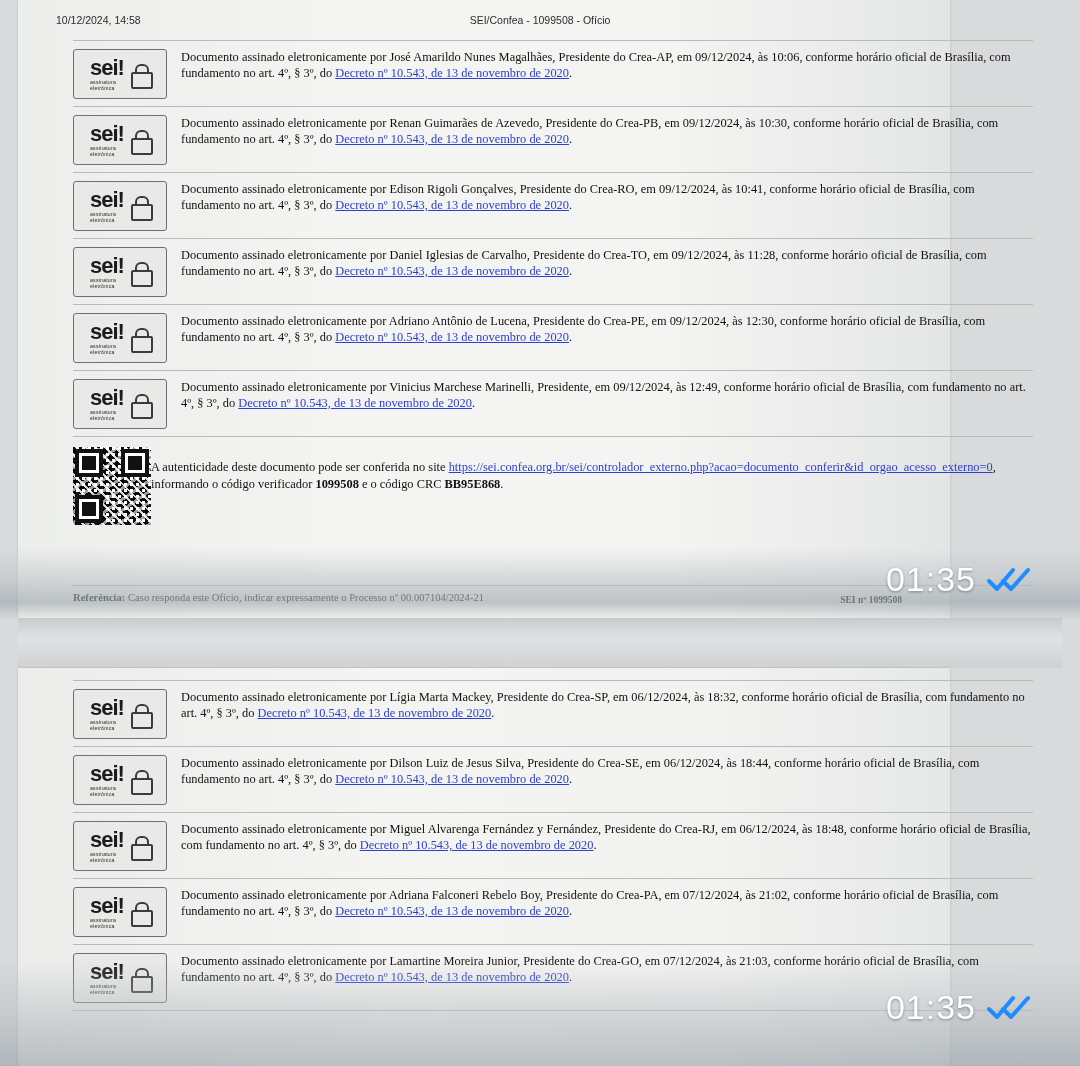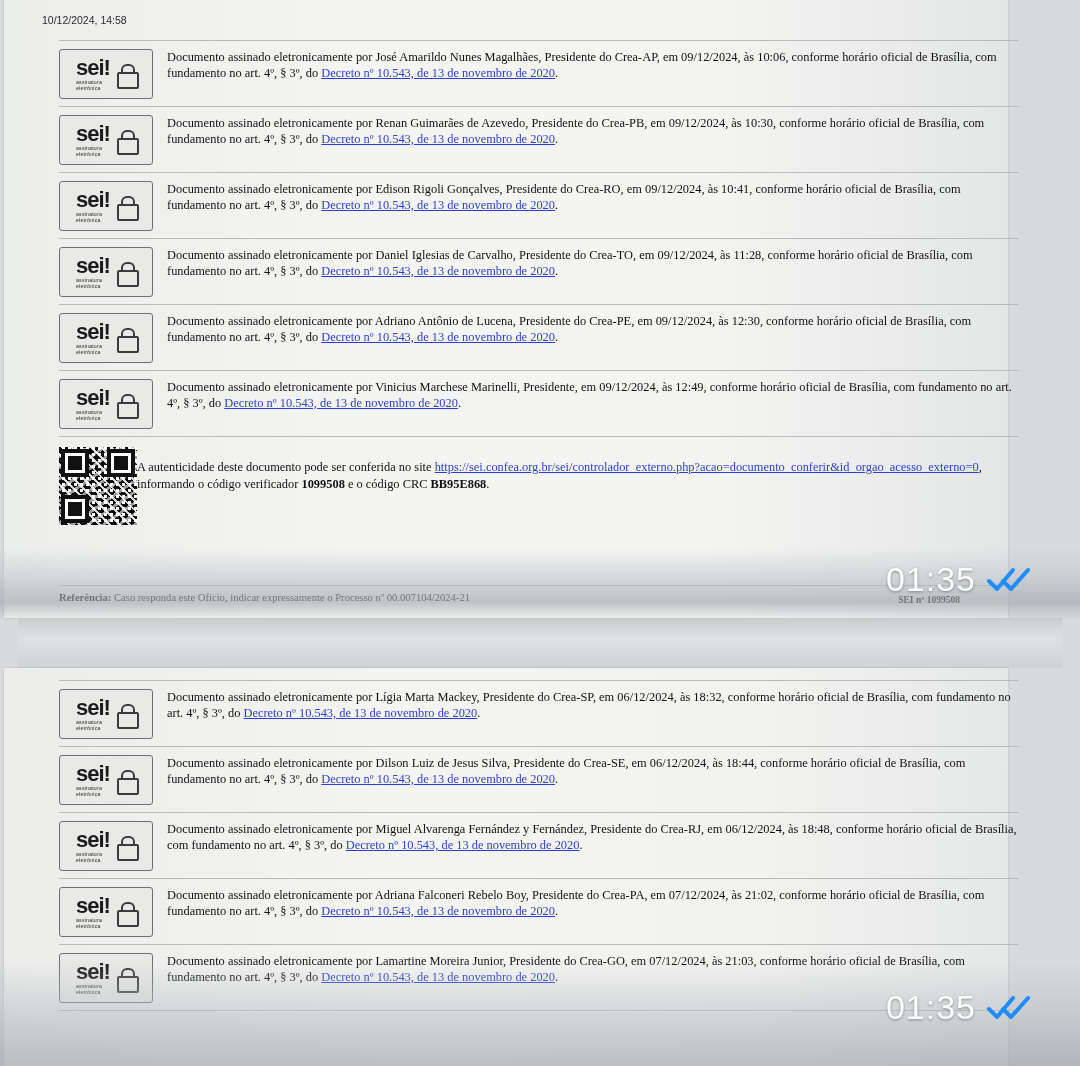--- a/index.html
+++ b/index.html
@@ -20,22 +20,22 @@
     left: 0;
     top: 0;
     width: 1080px;
     height: 1066px;
   }
 
   
   .sheet {
     position: absolute;
     background: #f2f2f0;
-    left: 4px;
-    width: 1004px;
+    left: 18px;
+    width: 932px;
     box-shadow: 0 0 2px rgba(0,0,0,0.18);
   }
   .sheet-top {
     top: 0;
     height: 618px;
     background: linear-gradient(to right, #eceeec 0%, #f4f4f2 35%, #f4f4f2 70%, #e4e6e6 100%);
   }
   .sheet-gap {
     top: 618px;
     height: 50px;
@@ -265,20 +265,21 @@
     background: linear-gradient(to bottom, rgba(255,255,255,0) 0%, rgba(186,192,196,.5) 45%, rgba(150,158,165,.6) 100%);
   }
 </style>
 </head>
 <body>
 
 <div class="page">
 
   <div class="sheet sheet-top">
     <div class="hdr hdr-left">10/12/2024, 14:58</div>
+    <div class="hdr hdr-center">SEI/Confea - 1099508 - Ofício</div>
 
     <div class="sig-list" style="top:40px;">
 
       <div class="sig-row">
         <div class="sei-stamp">
           <span class="sei-wordmark">
             <span class="big">sei!</span>
             <span class="sub">assinatura</span>
             <span class="sub">eletrônica</span>
           </span>

